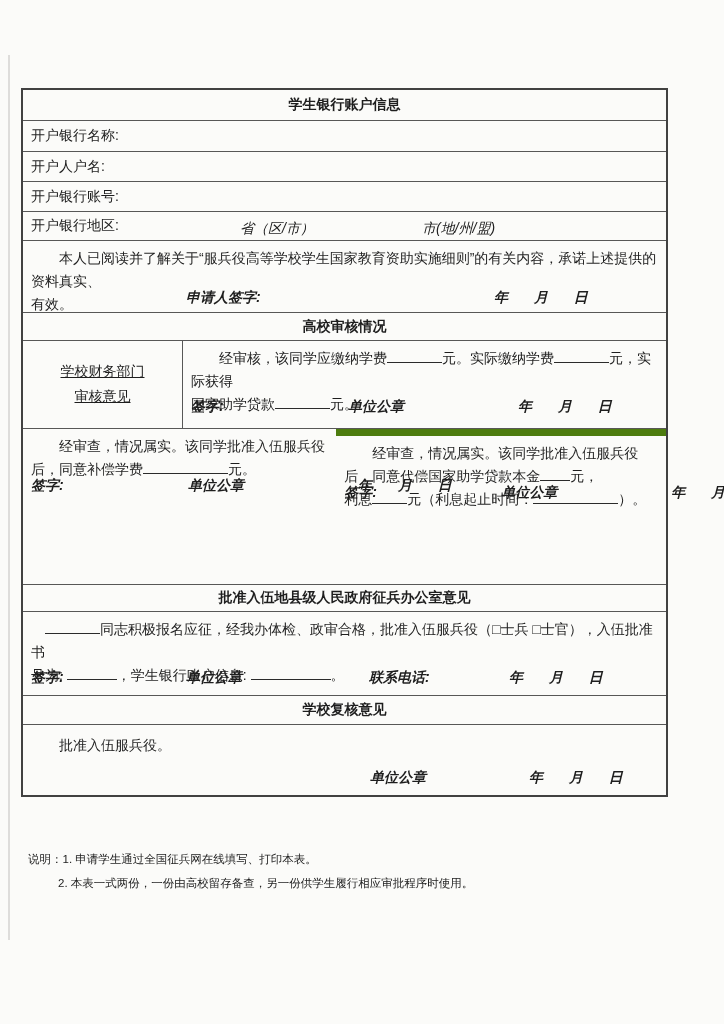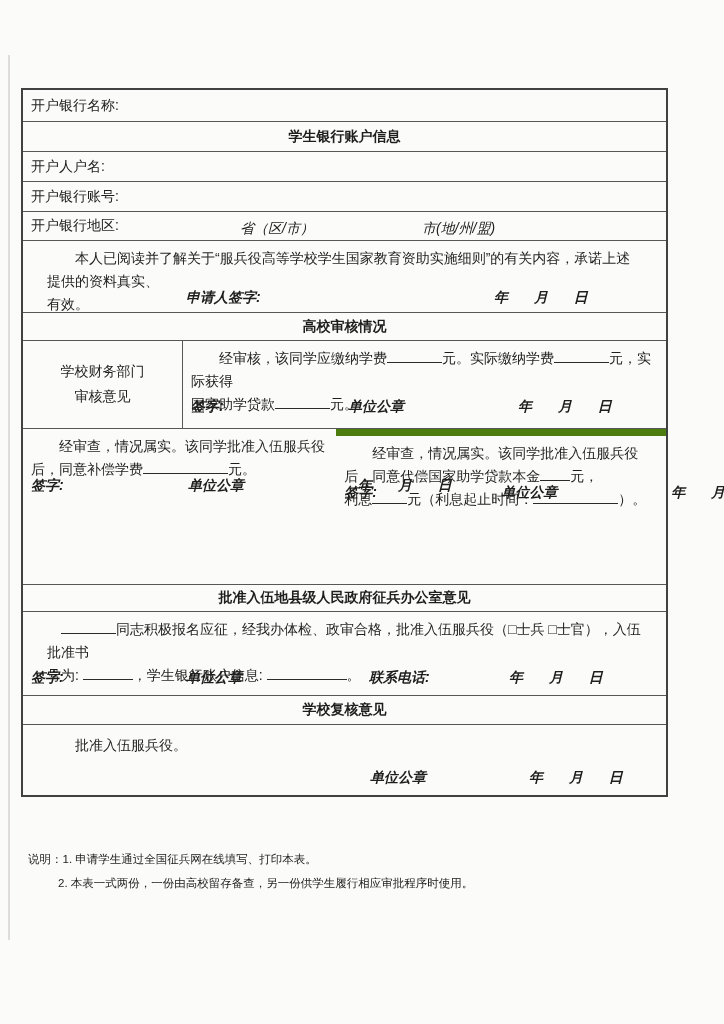--- a/index.html
+++ b/index.html
@@ -22,49 +22,49 @@
   .row:first-child { border-top: none; }
   .center { display: flex; align-items: center; justify-content: center; }
   .bold { font-weight: bold; }
   .labelrow { display: flex; align-items: center; padding-left: 8px; }
   .rel { position: relative; }
   .abs { position: absolute; top: 0; white-space: nowrap; font-style: italic; }
   .compound { display: flex; }
   .leftcol {
     width: 160px; border-right: 1px solid #575757;
     display: flex; flex-direction: column; justify-content: center;
-    align-items: center; gap: 7px; text-align: center;
+    align-items: center; gap: 7px; text-align: center; text-decoration: underline;
   }
   .rightstack { flex: 1; display: flex; flex-direction: row; }
   .subcell { position: relative; padding: 6px 8px 0; }
   .subcell.bt { border-top: 7px solid #4d7c0f; }
   .rightcol { flex: 1; position: relative; padding: 6px 8px 0; }
   .para { line-height: 23px; }
   .ind { text-indent: 2em; }
   .ind-sm { text-indent: 14px; }
-  .pad { padding: 6px 24px 0; }
+  .pad { padding: 6px 8px 0; }
   .signline { position: absolute; left: 0; right: 0; height: 16px; }
   .date { word-spacing: 22px; }
   .blank { display: inline-block; height: 13px; border-bottom: 1px solid #2b2b2b; }
   .notes-line { position: absolute; font-size: 11.5px; white-space: nowrap; color: #222; }
 </style>
 </head>
 <body>
 
 <div class="page">
   <div class="scan-edge"></div>
 
   <div class="form-table">
 
+    <div class="row center bold" style="height:30px">
+      <span>学生银行账户信息</span>
+    </div>
+
     <div class="row labelrow" style="height:31px">
       <span>开户银行名称:</span>
-    </div>
-
-    <div class="row center bold" style="height:30px">
-      <span>学生银行账户信息</span>
     </div>
 
     <div class="row labelrow" style="height:30px">
       <span>开户人户名:</span>
     </div>
 
     <div class="row labelrow" style="height:30px">
       <span>开户银行账号:</span>
     </div>
 

